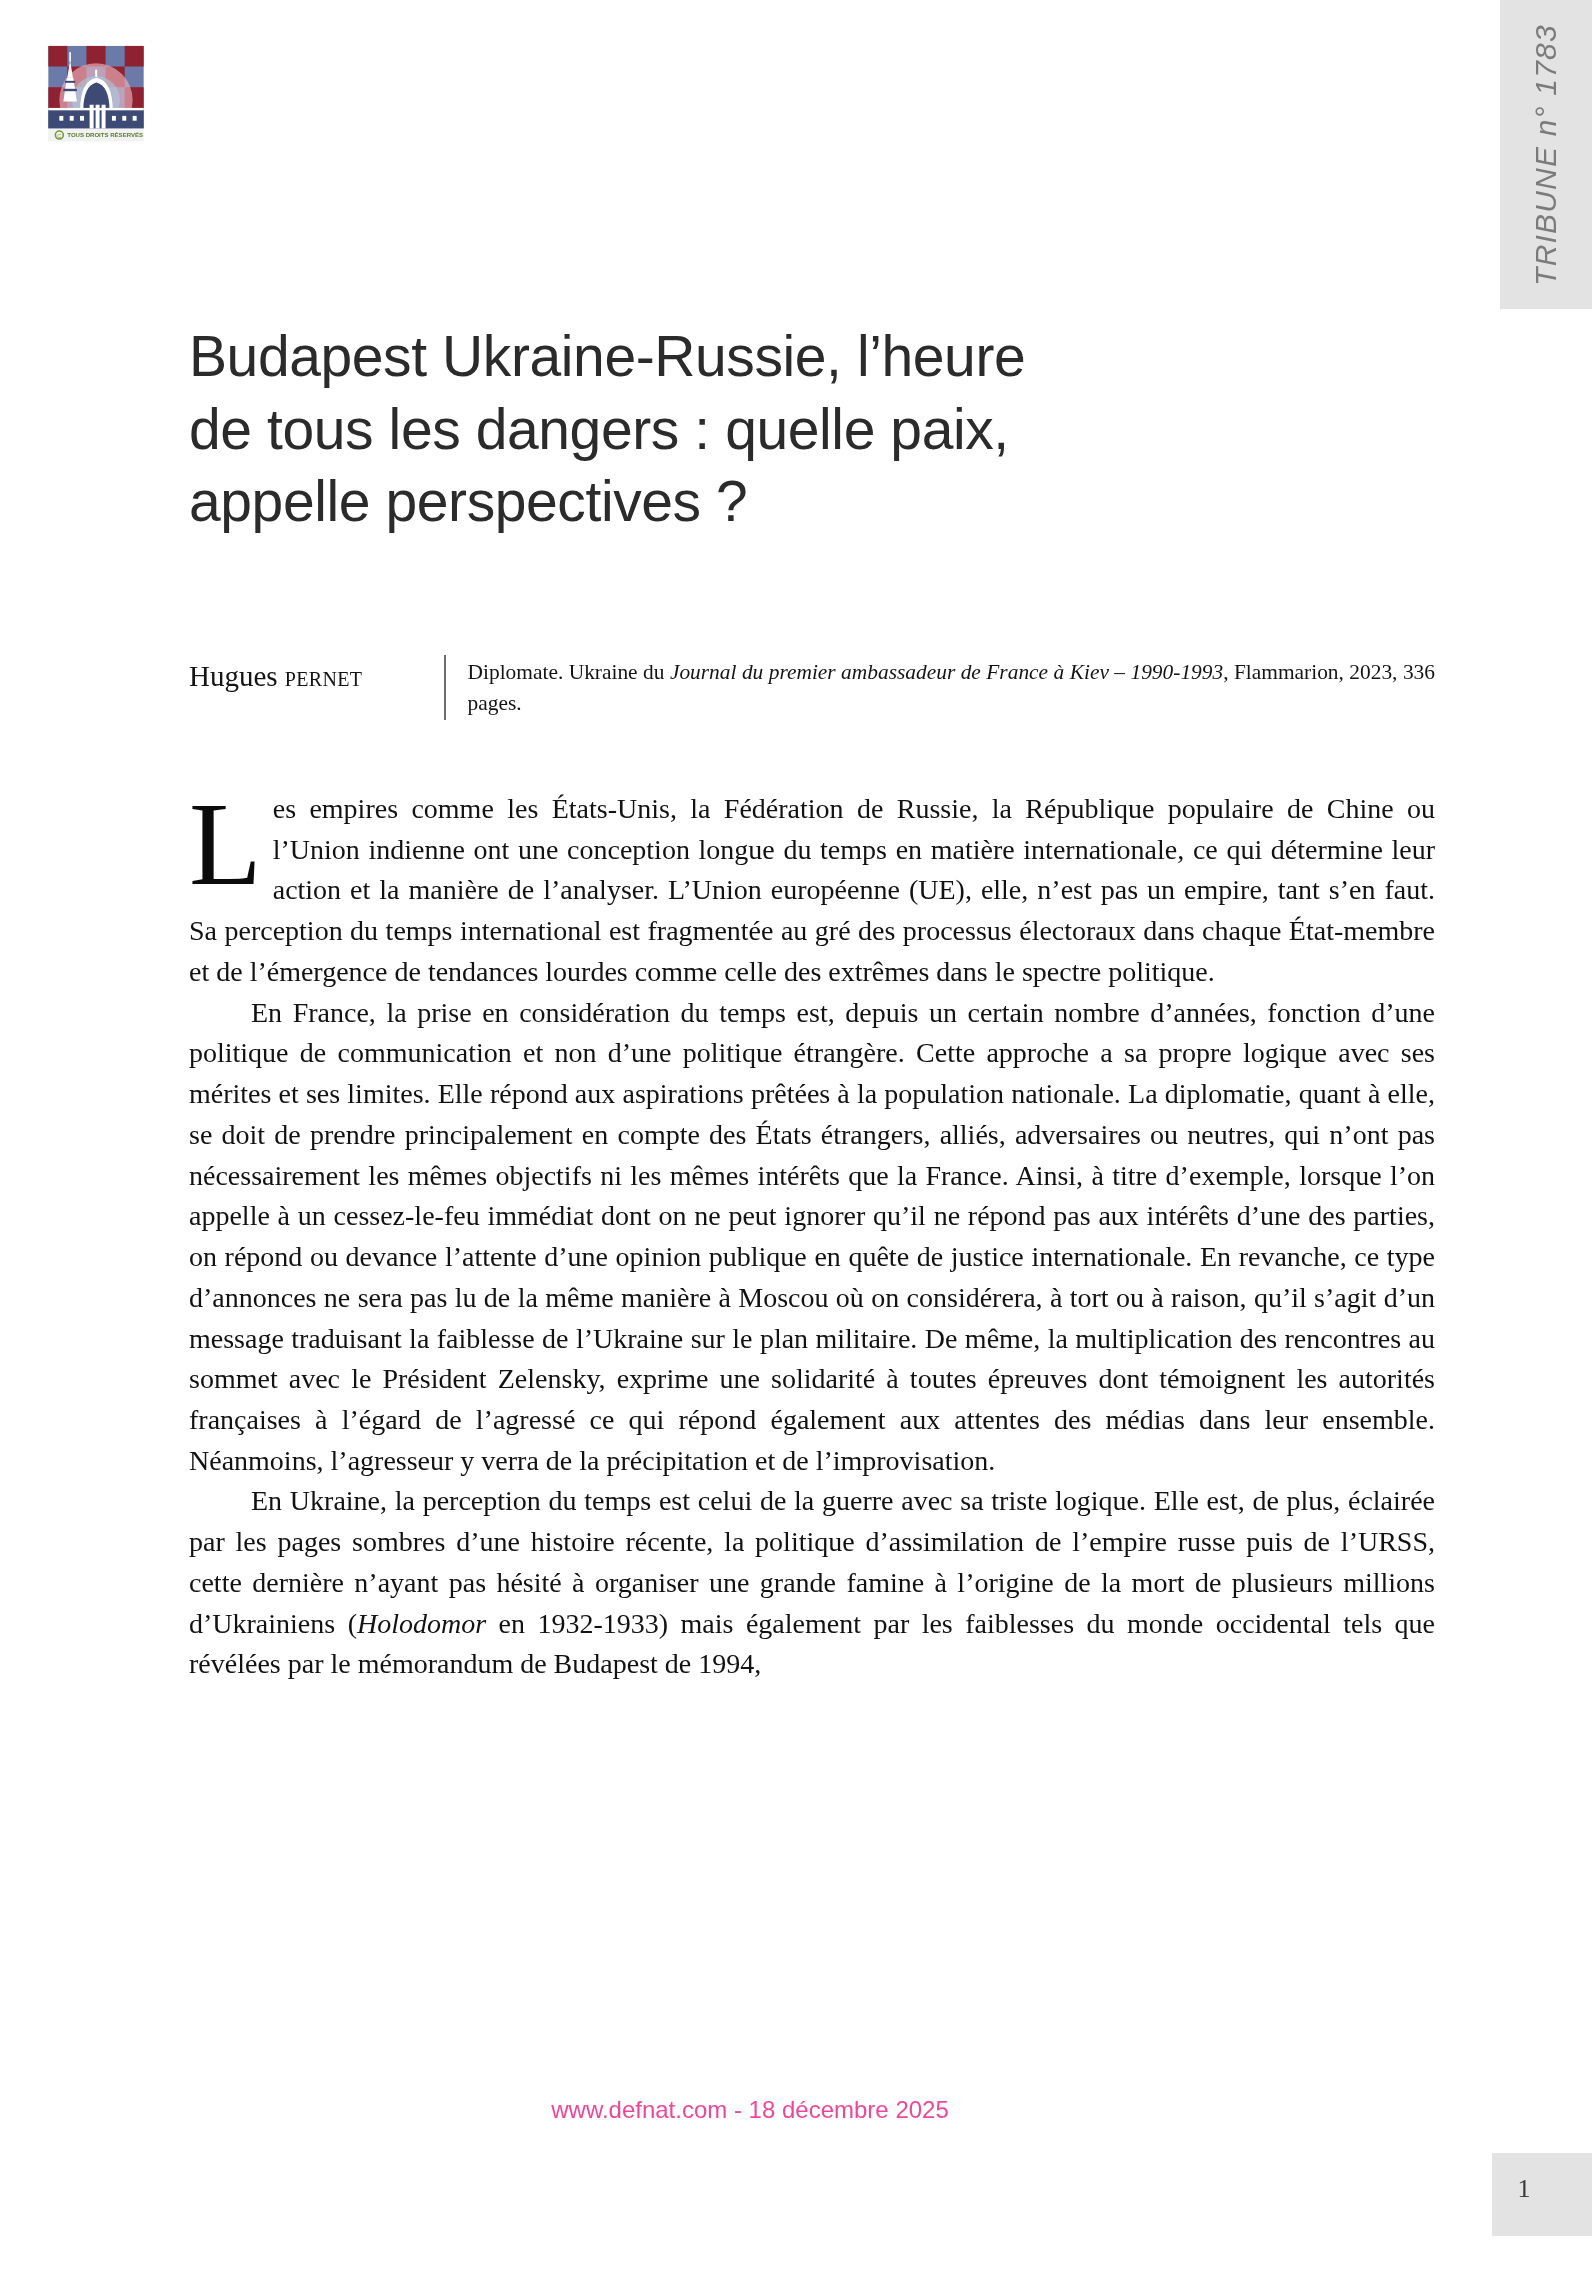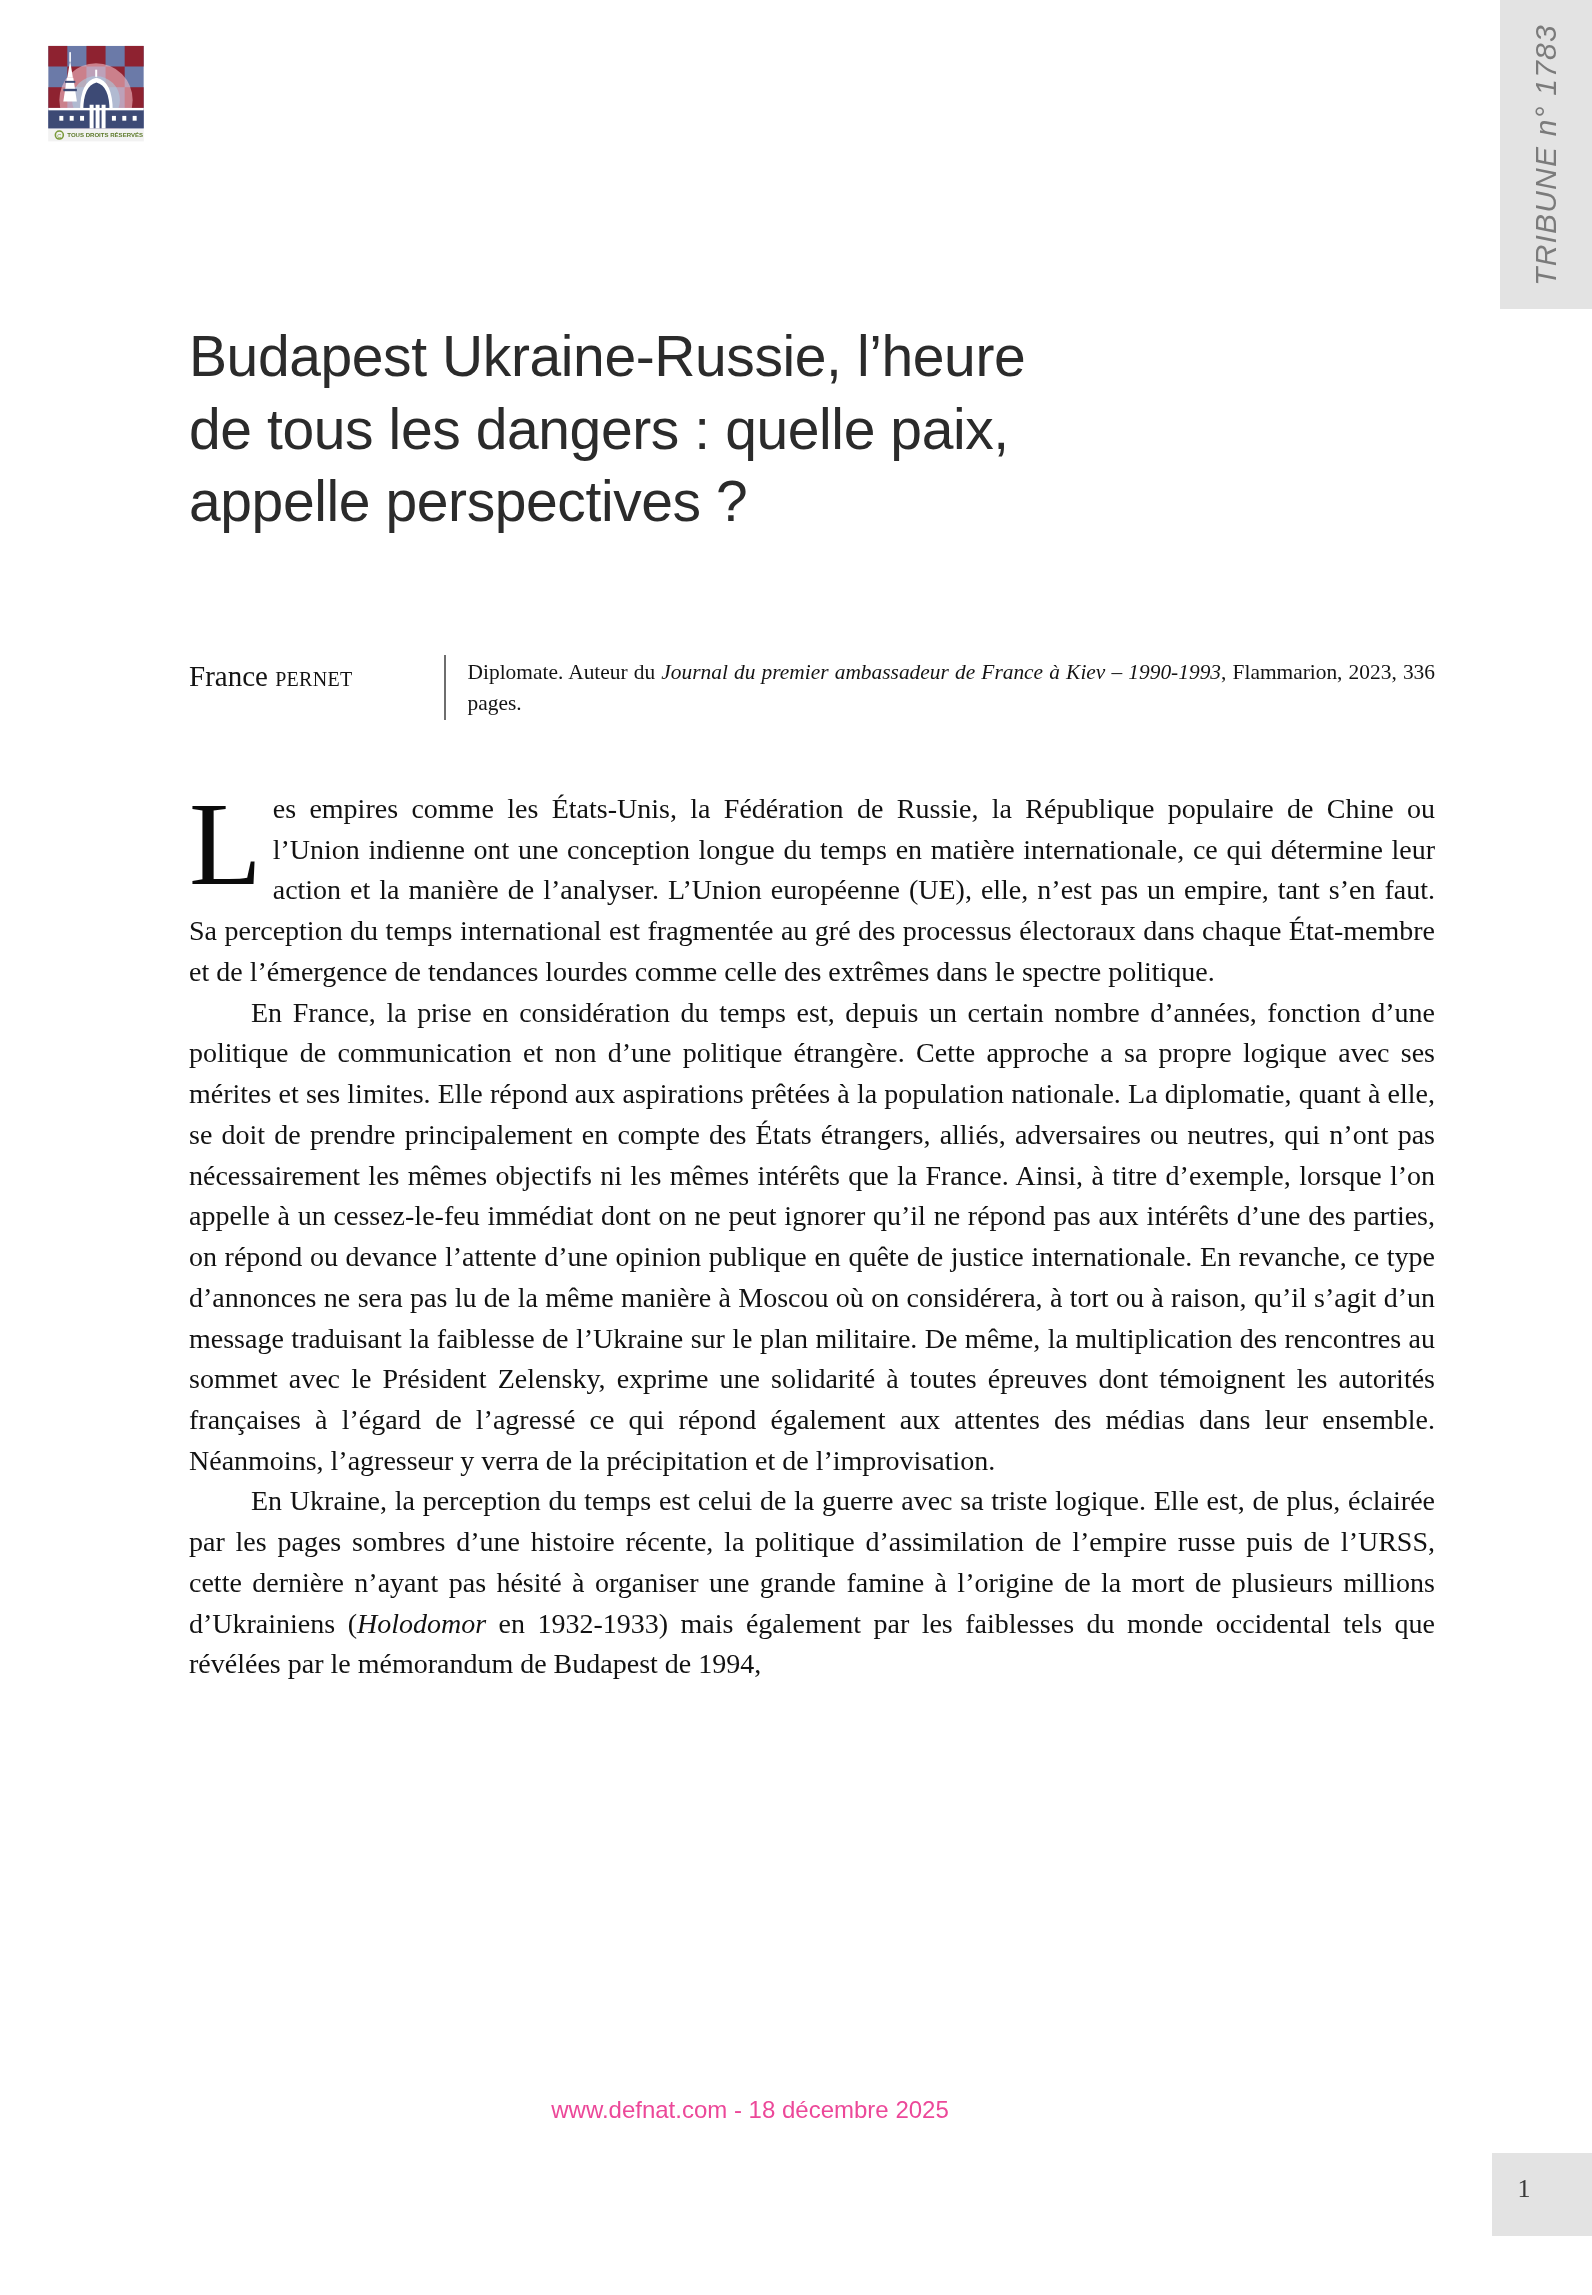--- a/index.html
+++ b/index.html
@@ -238,23 +238,23 @@
     <span class="side-tab-label">TRIBUNE n° 1783</span>
   </div>
 
   <h1 class="title">
     <span class="title-line">Budapest Ukraine-Russie, l’heure</span>
     <span class="title-line">de tous les dangers : quelle paix,</span>
     <span class="title-line">appelle perspectives ?</span>
   </h1>
 
   <div class="byline">
-    <div class="byline-name"><span>France </span><span class="smallcaps">PERNET</span></div>
+    <div class="byline-name"><span>Hugues </span><span class="smallcaps">PERNET</span></div>
     <div class="byline-rule"></div>
-    <div class="byline-bio"><span>Diplomate. Auteur du </span><em>Journal du premier ambassadeur de France à Kiev – 1990-1993</em><span>, Flammarion, 2023, 336 pages.</span></div>
+    <div class="byline-bio"><span>Diplomate. Ukraine du </span><em>Journal du premier ambassadeur de France à Kiev – 1990-1993</em><span>, Flammarion, 2023, 336 pages.</span></div>
   </div>
 
   <div class="body-col">
     <p><span class="dropcap">L</span><span>es empires comme les États-Unis, la Fédération de Russie, la République populaire de Chine ou l’Union indienne ont une conception longue du temps en matière internationale, ce qui détermine leur action et la manière de l’analyser. L’Union européenne (UE), elle, n’est pas un empire, tant s’en faut. Sa perception du temps international est fragmentée au gré des processus électoraux dans chaque État-membre et de l’émergence de tendances lourdes comme celle des extrêmes dans le spectre politique.</span></p>
 
     <p><span>En France, la prise en considération du temps est, depuis un certain nombre d’années, fonction d’une politique de communication et non d’une politique étrangère. Cette approche a sa propre logique avec ses mérites et ses limites. Elle répond aux aspirations prêtées à la population nationale. La diplomatie, quant à elle, se doit de prendre principalement en compte des États étrangers, alliés, adversaires ou neutres, qui n’ont pas nécessairement les mêmes objectifs ni les mêmes intérêts que la France. Ainsi, à titre d’exemple, lorsque l’on appelle à un cessez-le-feu immédiat dont on ne peut ignorer qu’il ne répond pas aux intérêts d’une des parties, on répond ou devance l’attente d’une opinion publique en quête de justice internationale. En revanche, ce type d’annonces ne sera pas lu de la même manière à Moscou où on considérera, à tort ou à raison, qu’il s’agit d’un message traduisant la faiblesse de l’Ukraine sur le plan militaire. De même, la multiplication des rencontres au sommet avec le Président Zelensky, exprime une solidarité à toutes épreuves dont témoignent les autorités françaises à l’égard de l’agressé ce qui répond également aux attentes des médias dans leur ensemble. Néanmoins, l’agresseur y verra de la précipitation et de l’improvisation.</span></p>
 
     <p><span>En Ukraine, la perception du temps est celui de la guerre avec sa triste logique. Elle est, de plus, éclairée par les pages sombres d’une histoire récente, la politique d’assimilation de l’empire russe puis de l’URSS, cette dernière n’ayant pas hésité à organiser une grande famine à l’origine de la mort de plusieurs millions d’Ukrainiens (</span><em>Holodomor</em><span> en 1932-1933) mais également par les faiblesses du monde occidental tels que révélées par le mémorandum de Budapest de 1994,</span></p>
   </div>
 

